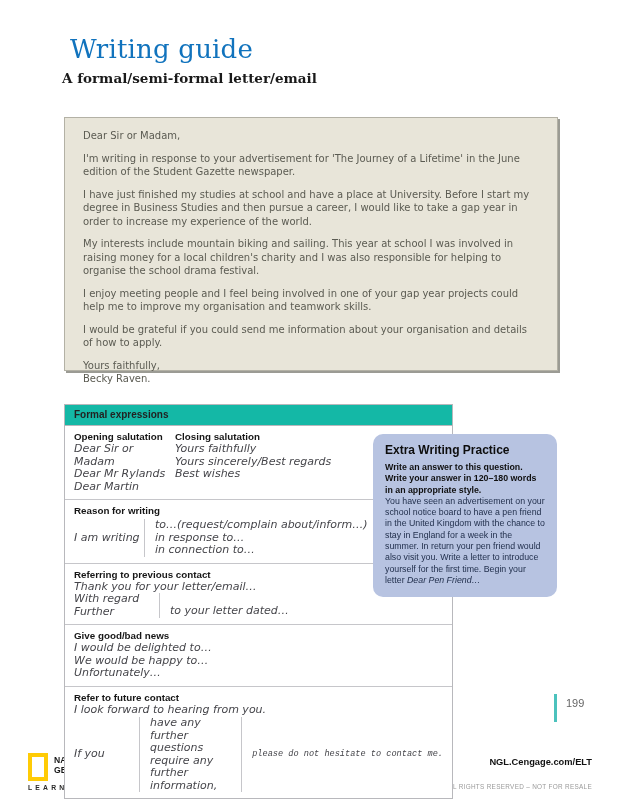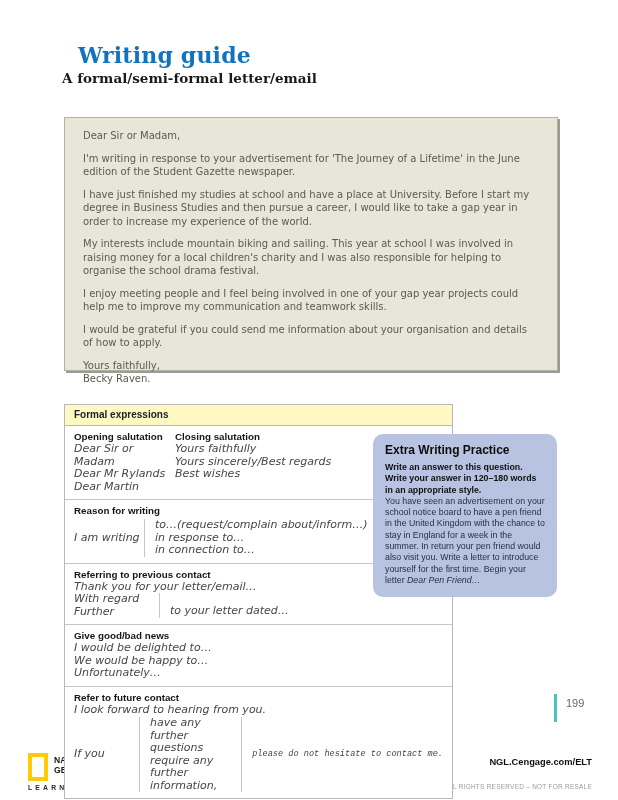--- a/index.html
+++ b/index.html
@@ -3,23 +3,23 @@
 <meta charset="utf-8">
 <style>
   html,body { margin:0; padding:0; background:#fff; }
   .page {
     position:relative; width:618px; height:800px; background:#ffffff;
     font-family:"Liberation Sans", sans-serif; overflow:hidden;
   }
 
   
   .main-title {
-    position:absolute; left:62px; top:26px; margin:16px;
-    font-family:"DejaVu Serif", serif; font-weight:bold;
-    font-size:22px; color:#1173bd; letter-spacing:0.2px;
+    position:absolute; left:62px; top:26px; margin:8px;
+    font-family:"DejaVu Serif", serif; font-weight:normal;
+    font-size:26px; color:#1173bd; letter-spacing:0.2px;
   }
   .sub-title {
     position:absolute; left:62px; top:70px; margin:0;
     font-family:"DejaVu Serif", serif; font-weight:bold;
     font-size:13.5px; color:#1a1a1a;
   }
 
   
   .letter {
     position:absolute; left:64px; top:117px; width:494px; height:254px;
@@ -31,21 +31,21 @@
   .letter p { margin:0 0 9px 0; }
   .letter p.no-gap { margin-bottom:0; }
 
   
   .fx-table {
     position:absolute; left:64px; top:404px; width:389px;
     box-sizing:border-box; border:1px solid #b8b8bc;
     background:#fff; color:#333; z-index:1;
   }
   .fx-head {
-    background:#fef9c3; border-bottom:1px solid #b8b8bc;
+    background:#14b8a6; border-bottom:1px solid #b8b8bc;
     padding:4px 9px 5px; font-weight:bold; font-size:10px; color:#222;
   }
   .fx-section { padding:4px 9px 6px; }
   .fx-section + .fx-section { border-top:1px solid #c6c6ca; }
   .fx-bold { font-weight:bold; font-size:9.8px; color:#161616; line-height:13px; }
   .fx-it {
     font-family:"DejaVu Sans", sans-serif; font-style:italic;
     font-size:11px; color:#45454a; line-height:12.5px;
   }
   .fx-row { display:flex; align-items:stretch; }
@@ -87,21 +87,21 @@
 <div class="page">
 
   <h1 class="main-title">Writing guide</h1>
   <h2 class="sub-title">A formal/semi-formal letter/email</h2>
 
   <div class="letter">
     <p>Dear Sir or Madam,</p>
     <p>I'm writing in response to your advertisement for 'The Journey of a Lifetime' in the June edition of the Student Gazette newspaper.</p>
     <p>I have just finished my studies at school and have a place at University. Before I start my degree in Business Studies and then pursue a career, I would like to take a gap year in order to increase my experience of the world.</p>
     <p>My interests include mountain biking and sailing. This year at school I was involved in raising money for a local children's charity and I was also responsible for helping to organise the school drama festival.</p>
-    <p>I enjoy meeting people and I feel being involved in one of your gap year projects could help me to improve my communication and teamwork skills.</p>
+    <p>I enjoy meeting people and I feel being involved in one of your gap year projects could help me to improve my organisation and teamwork skills.</p>
     <p>I would be grateful if you could send me information about your organisation and details of how to apply.</p>
     <p class="no-gap">Yours faithfully,</p>
     <p>Becky Raven.</p>
   </div>
 
   <div class="fx-table">
     <div class="fx-head">Formal expressions</div>
 
     <div class="fx-section">
       <div class="fx-salut">

